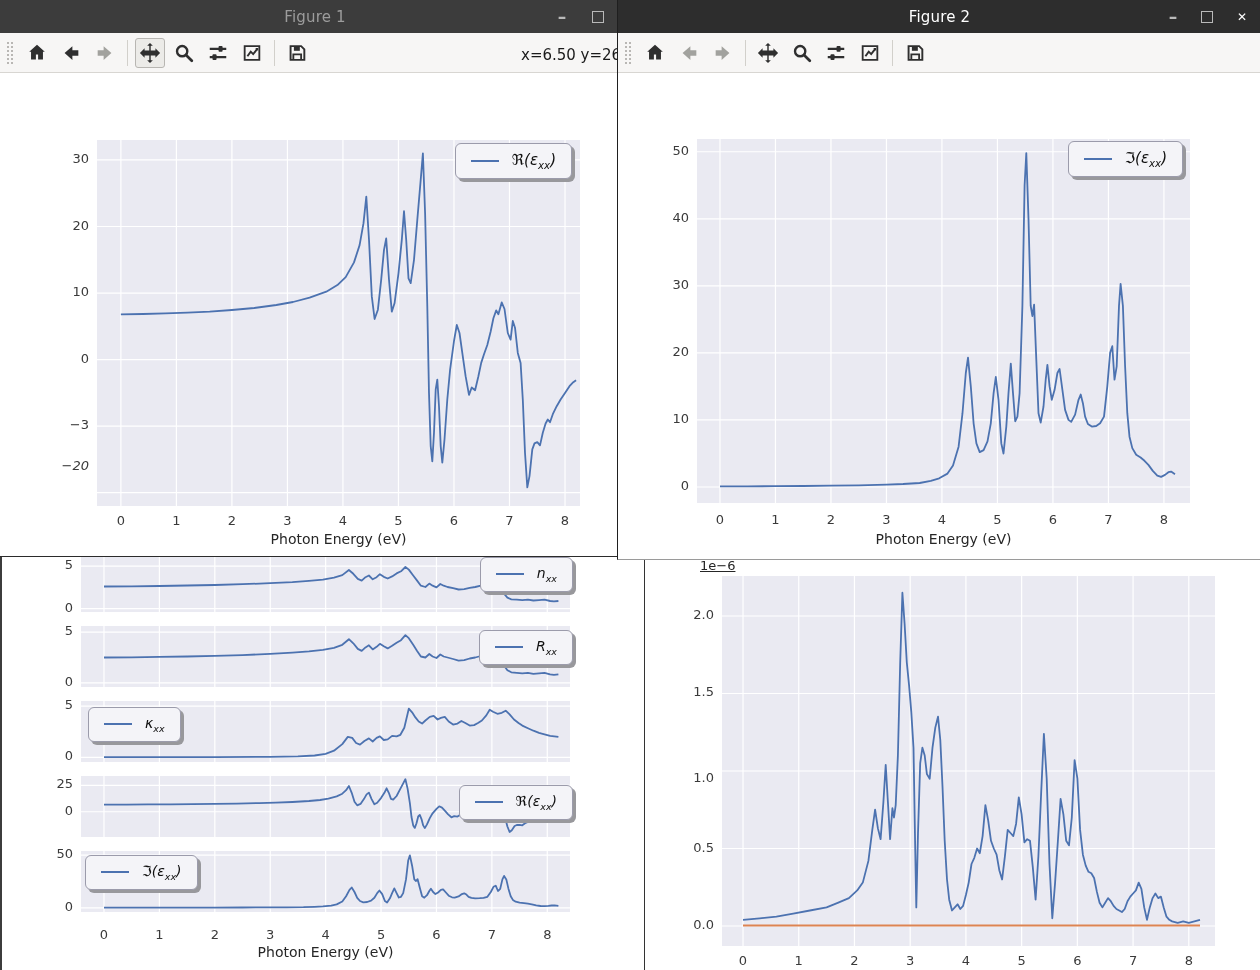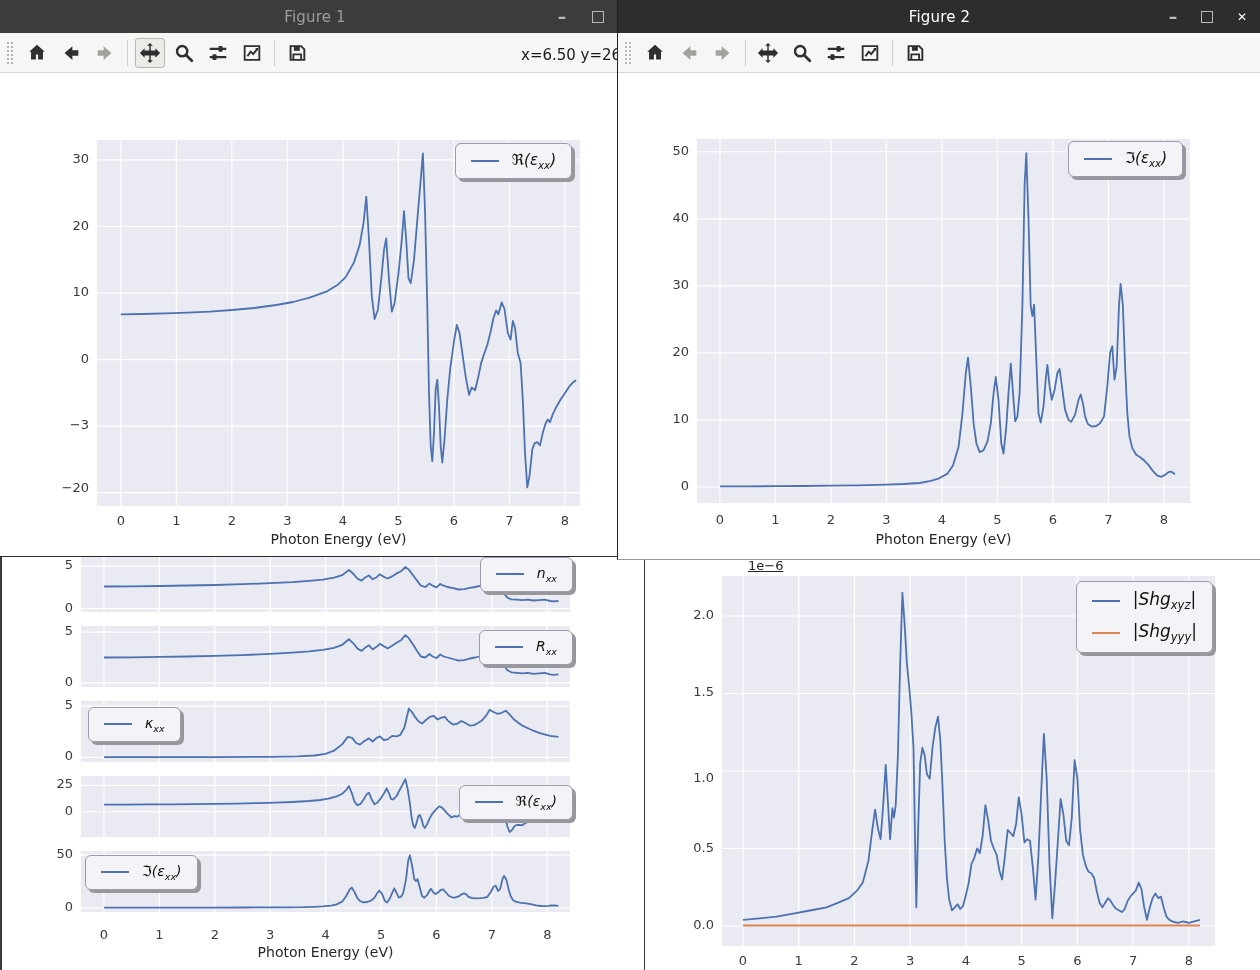--- a/index.html
+++ b/index.html
@@ -215,31 +215,21 @@
       <span class="tick ylab" style="left: 662px; top: 606.992px;">2.0</span>
       <span class="tick xlab" style="left: 723.008px; top: 953px;">0</span>
       <span class="tick xlab" style="left: 778.733px; top: 953px;">1</span>
       <span class="tick xlab" style="left: 834.459px; top: 953px;">2</span>
       <span class="tick xlab" style="left: 890.184px; top: 953px;">3</span>
       <span class="tick xlab" style="left: 945.909px; top: 953px;">4</span>
       <span class="tick xlab" style="left: 1001.63px; top: 953px;">5</span>
       <span class="tick xlab" style="left: 1057.36px; top: 953px;">6</span>
       <span class="tick xlab" style="left: 1113.08px; top: 953px;">7</span>
       <span class="tick xlab" style="left: 1168.81px; top: 953px;">8</span>
-      <div class="offset" style="left: 748px; top: 558px; text-decoration: underline;">1e−6</div>
-      <div class="legend" style="top: 581px; right: 47px;">
-        <div class="lrow">
-          <span class="lswatch" style="border-top-color: rgb(76, 114, 176);"></span>
-          <span class="llabel" style="font-size: 17px;"><span>|Shg</span><sub>xyz</sub><span>|</span></span>
-        </div>
-        <div class="lrow">
-          <span class="lswatch" style="border-top-color: rgb(221, 132, 82);"></span>
-          <span class="llabel" style="font-size: 17px;"><span>|Shg</span><sub>yyy</sub><span>|</span></span>
-        </div>
-      </div>
+      <div class="offset" style="left: 700px; top: 558px; text-decoration: underline;">1e−6</div>
     </div>
 
   <div class="layer">
     <div class="win win1">
       <div class="titlebar tb-inactive">
         <span class="title">Figure 1</span>
         <span class="wbtn minb" style="right:56px;">–</span>
         <span class="wbtn" style="right:20px;">
             <span class="maxsq"></span>
           </span>
@@ -312,21 +302,21 @@
           <line x1="468.0103448275862" y1="0" x2="468.0103448275862" y2="366" stroke="#ffffff" stroke-width="1.2"></line>
           <line x1="0" y1="352.6909090909091" x2="483" y2="352.6909090909091" stroke="#ffffff" stroke-width="1.2"></line>
           <line x1="0" y1="286.1454545454545" x2="483" y2="286.1454545454545" stroke="#ffffff" stroke-width="1.2"></line>
           <line x1="0" y1="219.6" x2="483" y2="219.6" stroke="#ffffff" stroke-width="1.2"></line>
           <line x1="0" y1="153.05454545454546" x2="483" y2="153.05454545454546" stroke="#ffffff" stroke-width="1.2"></line>
           <line x1="0" y1="86.5090909090909" x2="483" y2="86.5090909090909" stroke="#ffffff" stroke-width="1.2"></line>
           <line x1="0" y1="19.963636363636397" x2="483" y2="19.963636363636397" stroke="#ffffff" stroke-width="1.2"></line>
           <polyline points="23.9,174.3 46.1,174.0 68.3,173.4 90.5,172.7 112.7,171.7 134.9,170.0 157.1,168.0 179.3,165.0 196.0,162.0 212.6,157.7 229.3,151.7 240.4,145.1 248.7,137.1 257.0,122.4 262.6,105.1 266.5,83.2 269.3,56.6 272.0,99.8 274.8,156.4 277.6,179.0 280.9,169.7 284.2,139.7 287.0,109.8 289.2,98.5 292.0,139.7 294.8,171.7 297.6,163.0 301.5,133.1 304.8,99.8 307.0,71.2 309.2,99.8 311.5,138.4 313.7,143.1 317.0,119.8 320.3,79.9 323.7,39.9 325.9,13.3 328.1,73.2 330.3,166.4 332.0,252.9 333.7,306.1 335.3,321.4 337.0,292.8 338.7,249.5 340.3,239.6 342.0,266.2 343.7,306.1 345.3,322.7 347.5,299.5 350.3,259.5 353.1,229.6 357.0,201.0 359.8,185.0 362.5,193.0 365.3,212.9 368.6,236.2 372.0,254.9 374.7,247.5 378.1,250.2 381.4,236.2 384.2,222.9 387.0,214.3 390.3,205.0 393.6,191.7 396.4,178.3 399.2,170.4 401.4,174.3 404.7,162.4 407.5,169.0 410.8,193.0 413.6,199.6 415.8,181.0 418.0,187.7 420.8,212.9 423.6,222.9 425.8,259.5 428.0,312.8 430.3,347.4 432.5,336.1 435.3,309.4 437.5,303.4 440.3,302.1 443.0,305.4 445.8,292.8 448.6,283.5 450.8,279.5 453.0,282.2 455.8,274.2 459.7,266.2 463.6,259.5 468.0,252.9 472.5,246.2 476.3,242.2 479.1,240.2" fill="none" stroke="#4c72b0" stroke-width="1.8" stroke-linejoin="round"></polyline>
         </svg>
       </div>
-      <span class="tick ylab" style="left: 37px; top: 480px;">−20</span>
+      <span class="tick ylab" style="left: 37px; top: 458px; font-style: italic;">−20</span>
       <span class="tick ylab" style="left: 37px; top: 417.145px;">−3</span>
       <span class="tick ylab" style="left: 37px; top: 350.6px;">0</span>
       <span class="tick ylab" style="left: 37px; top: 284.055px;">10</span>
       <span class="tick ylab" style="left: 37px; top: 217.509px;">20</span>
       <span class="tick ylab" style="left: 37px; top: 150.964px;">30</span>
       <span class="tick xlab" style="left: 100.872px; top: 513px;">0</span>
       <span class="tick xlab" style="left: 156.39px; top: 513px;">1</span>
       <span class="tick xlab" style="left: 211.907px; top: 513px;">2</span>
       <span class="tick xlab" style="left: 267.424px; top: 513px;">3</span>
       <span class="tick xlab" style="left: 322.941px; top: 513px;">4</span>

